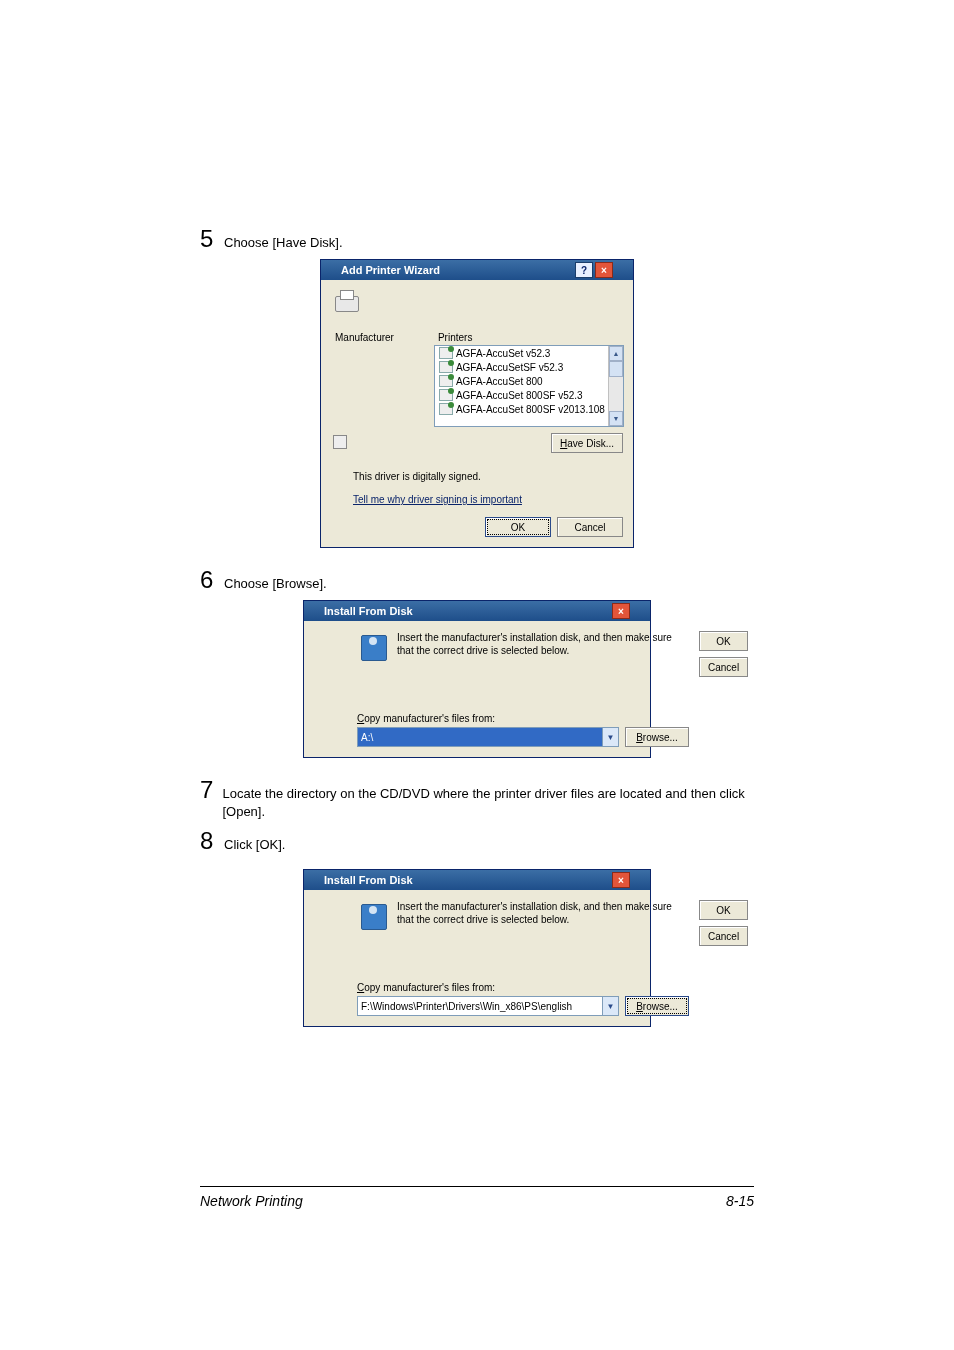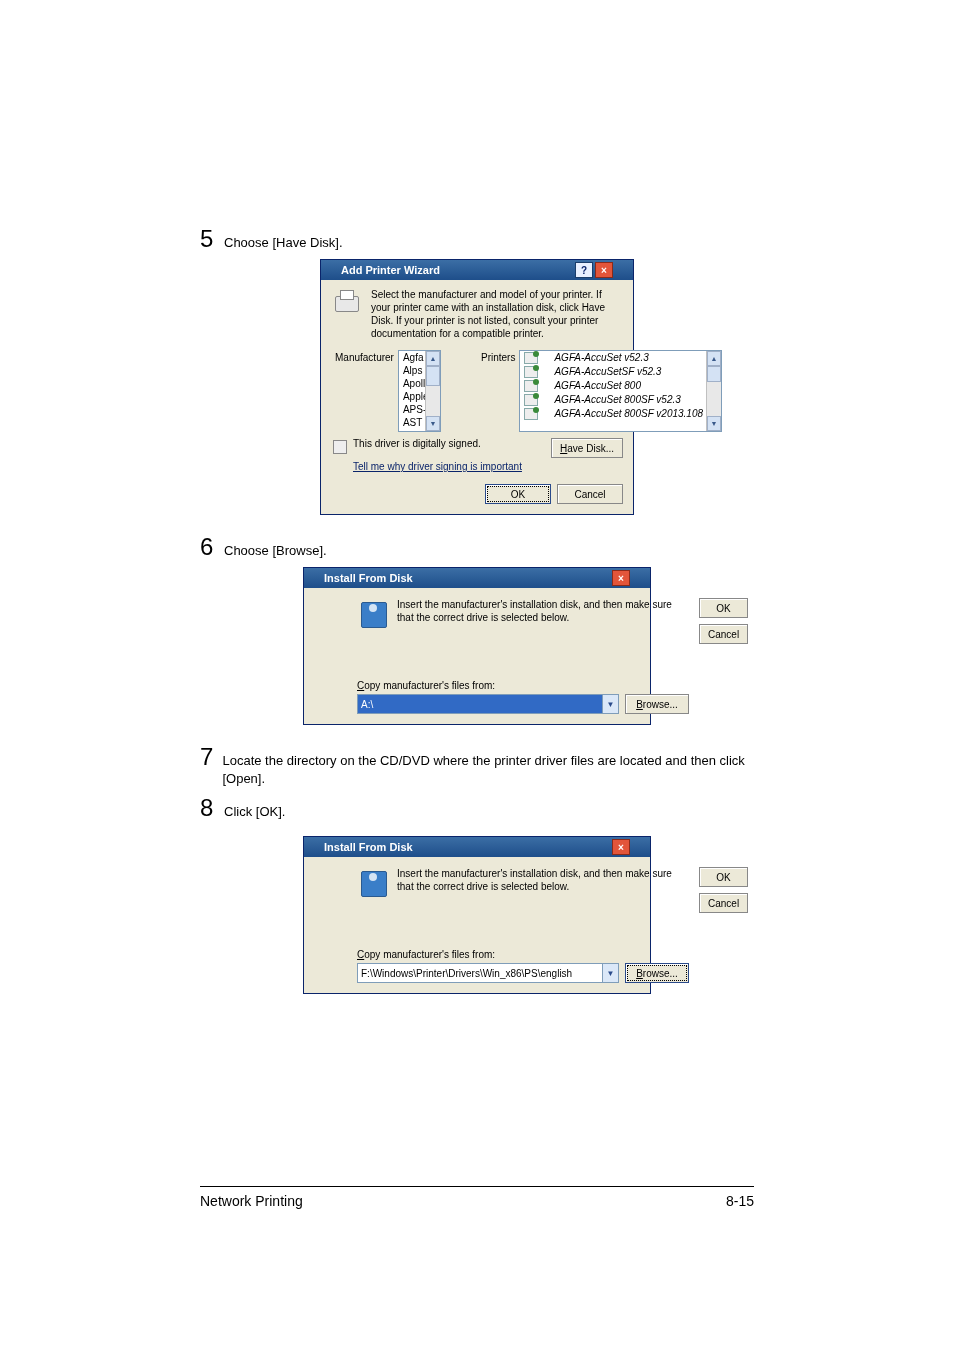--- a/index.html
+++ b/index.html
@@ -123,21 +123,21 @@
   .intro-text {
     font-size: 10px;
     line-height: 1.3;
   }
   .lists-row {
     display: flex;
     gap: 6px;
   }
   .list-col {
     display: flex;
-    flex-direction: row;
+    flex-direction: column;
   }
   .list-label {
     font-size: 10px;
     padding: 2px 4px;
   }
   .listbox {
     background: #fff;
     border: 1px solid #7f9db9;
     height: 80px;
     position: relative;
@@ -177,23 +177,22 @@
   .thumb {
     flex: 0 0 18px;
     background: #d4e2f4;
     border: 1px solid #a0b0c8;
     margin: 0;
   }
   .thumb2 { flex: 0 0 14px; }
   .track { flex: 1; }
   .pitem {
     display: flex;
-    align-items: flex-start;
-    gap: 16px;
-    font-style: italic;
+    align-items: center;
+    gap: 3px;
   }
   .pico {
     width: 12px; height: 10px;
     background: #eee;
     border: 1px solid #8aa;
     position: relative;
   }
   .pico::after{
     content:"";
     position:absolute;
@@ -306,20 +305,21 @@
   .footer {
     position: absolute;
     left: 200px;
     width: 554px;
     top: 1186px;
   }
   .footer-row {
     display: flex;
     justify-content: space-between;
     font-size: 14px;
+    font-style: italic;
   }
   .und { text-decoration: underline; }
 </style>
 </head>
 <body>
 
 <div class="page">
 
   <div class="step-line">
     <span class="step-num">5</span>
@@ -330,42 +330,25 @@
     <div class="dialog" style="width:312px;">
       <div class="titlebar">
         <span>Add Printer Wizard</span>
         <span class="spacer"></span>
         <span class="tbtn">?</span>
         <span class="tbtn close">×</span>
       </div>
       <div class="dlg-body">
         <div class="intro-row">
           <div class="big-icon printer-icon"></div>
-          <div class="intro-text">Select the manufacturer and model of your printer. If your printer came with an installation disk, click Have Disk. If your printer is not listed, consult your printer documentation for a compatible printer.</div>
         </div>
 
         <div class="lists-row">
           <div class="list-col" style="width:110px;">
             <div class="list-label">Manufacturer</div>
-            <div class="listbox">
-              <div class="list-content" style="padding-right:14px;">
-                <div>Agfa</div>
-                <div>Alps</div>
-                <div>Apollo</div>
-                <div>Apple</div>
-                <div>APS-PS</div>
-                <div>AST</div>
-              </div>
-              <div class="scrollbar">
-                <div class="scrollbtn">▲</div>
-                <div class="thumb"></div>
-                <div class="track"></div>
-                <div class="scrollbtn">▼</div>
-              </div>
-            </div>
           </div>
           <div class="list-col" style="flex:1;padding-left:30px;">
             <div class="list-label">Printers</div>
             <div class="listbox">
               <div class="list-content" style="padding-right:14px;">
                 <div class="pitem">
                     <span class="pico"></span>
                     <span>AGFA-AccuSet v52.3</span>
                   </div>
                 <div class="pitem">
@@ -391,21 +374,21 @@
                 <div class="track"></div>
                 <div class="scrollbtn">▼</div>
               </div>
             </div>
           </div>
         </div>
 
         <div class="signed-row">
           <div class="sign-icon"></div>
           <div style="flex:1;">
-            <div style="font-size:10px;">This driver is digitally signed.</div>
+            <div style="font-size:10px;margin-top:38px;">This driver is digitally signed.</div>
             <div class="link">Tell me why driver signing is important</div>
           </div>
           <button class="btn">
               <span class="und">H</span>
               <span>ave Disk...</span>
             </button>
         </div>
 
         <div class="button-row">
           <button class="btn default" style="width:66px;">OK</button>

